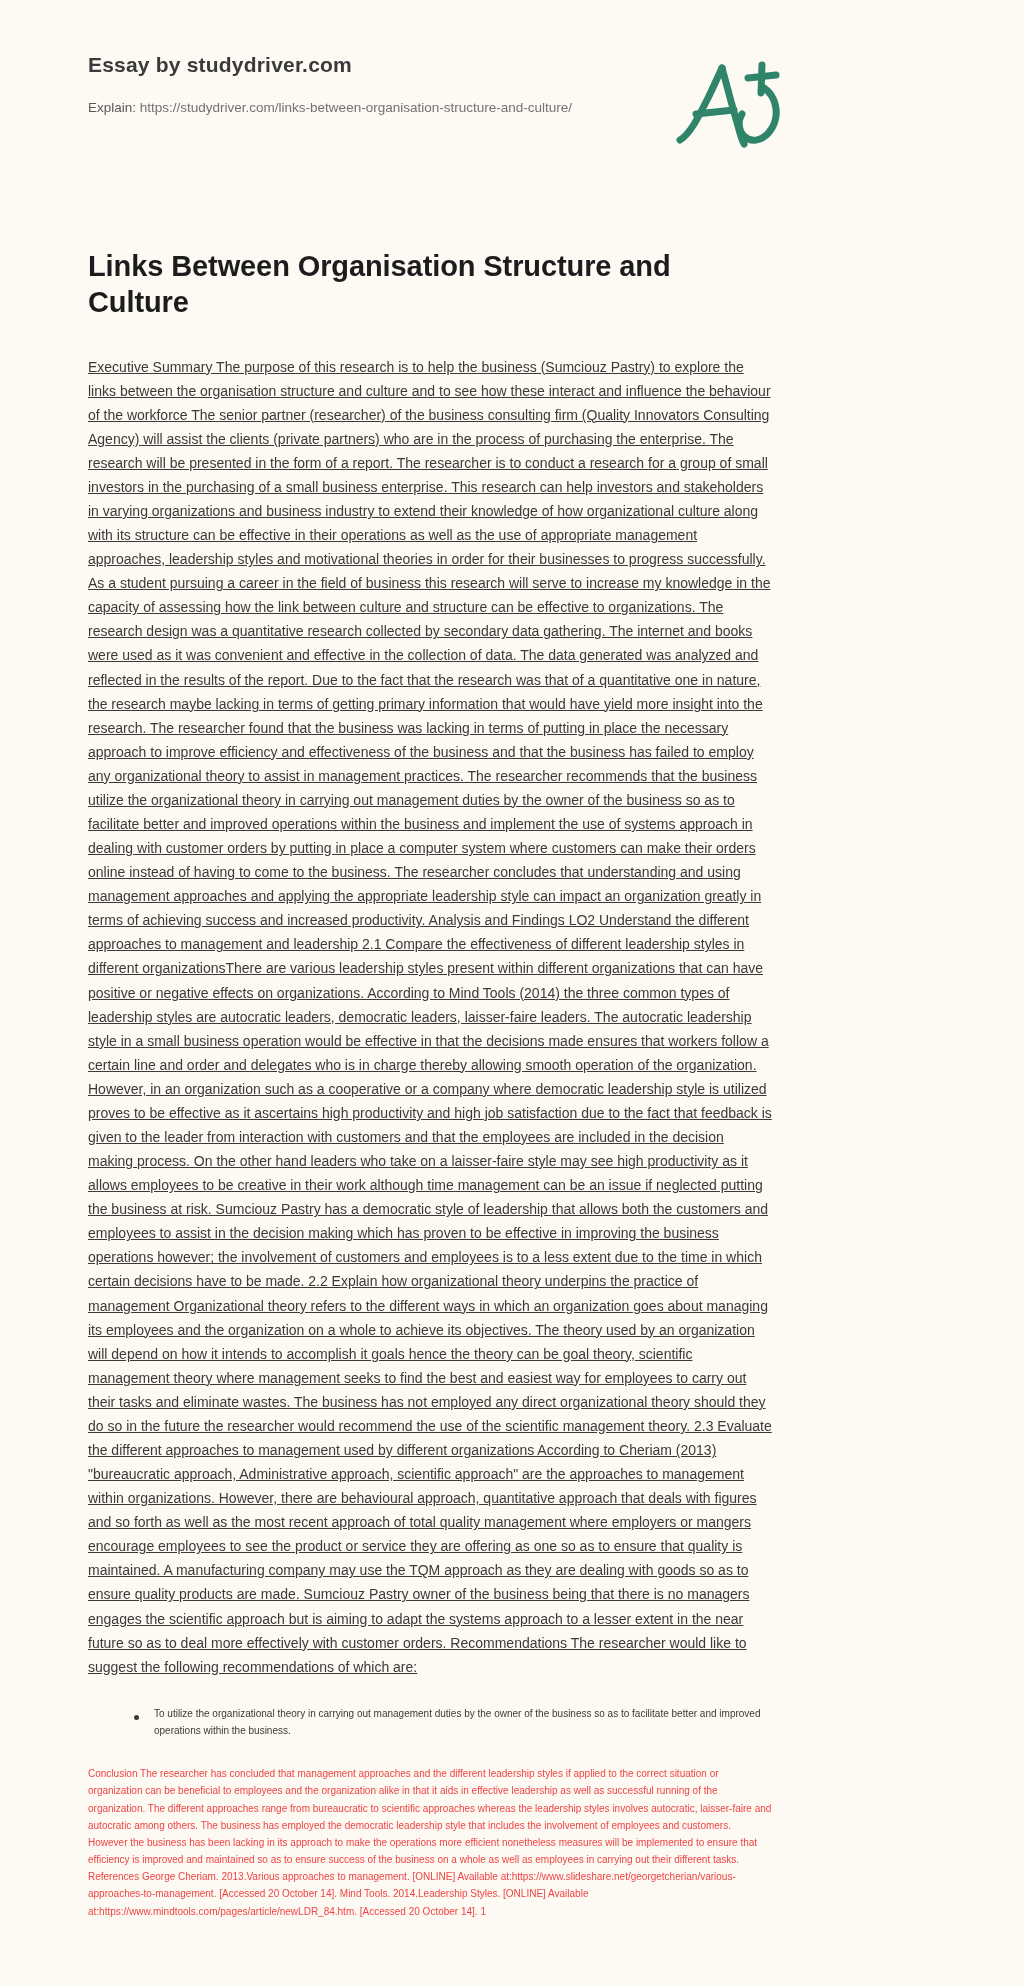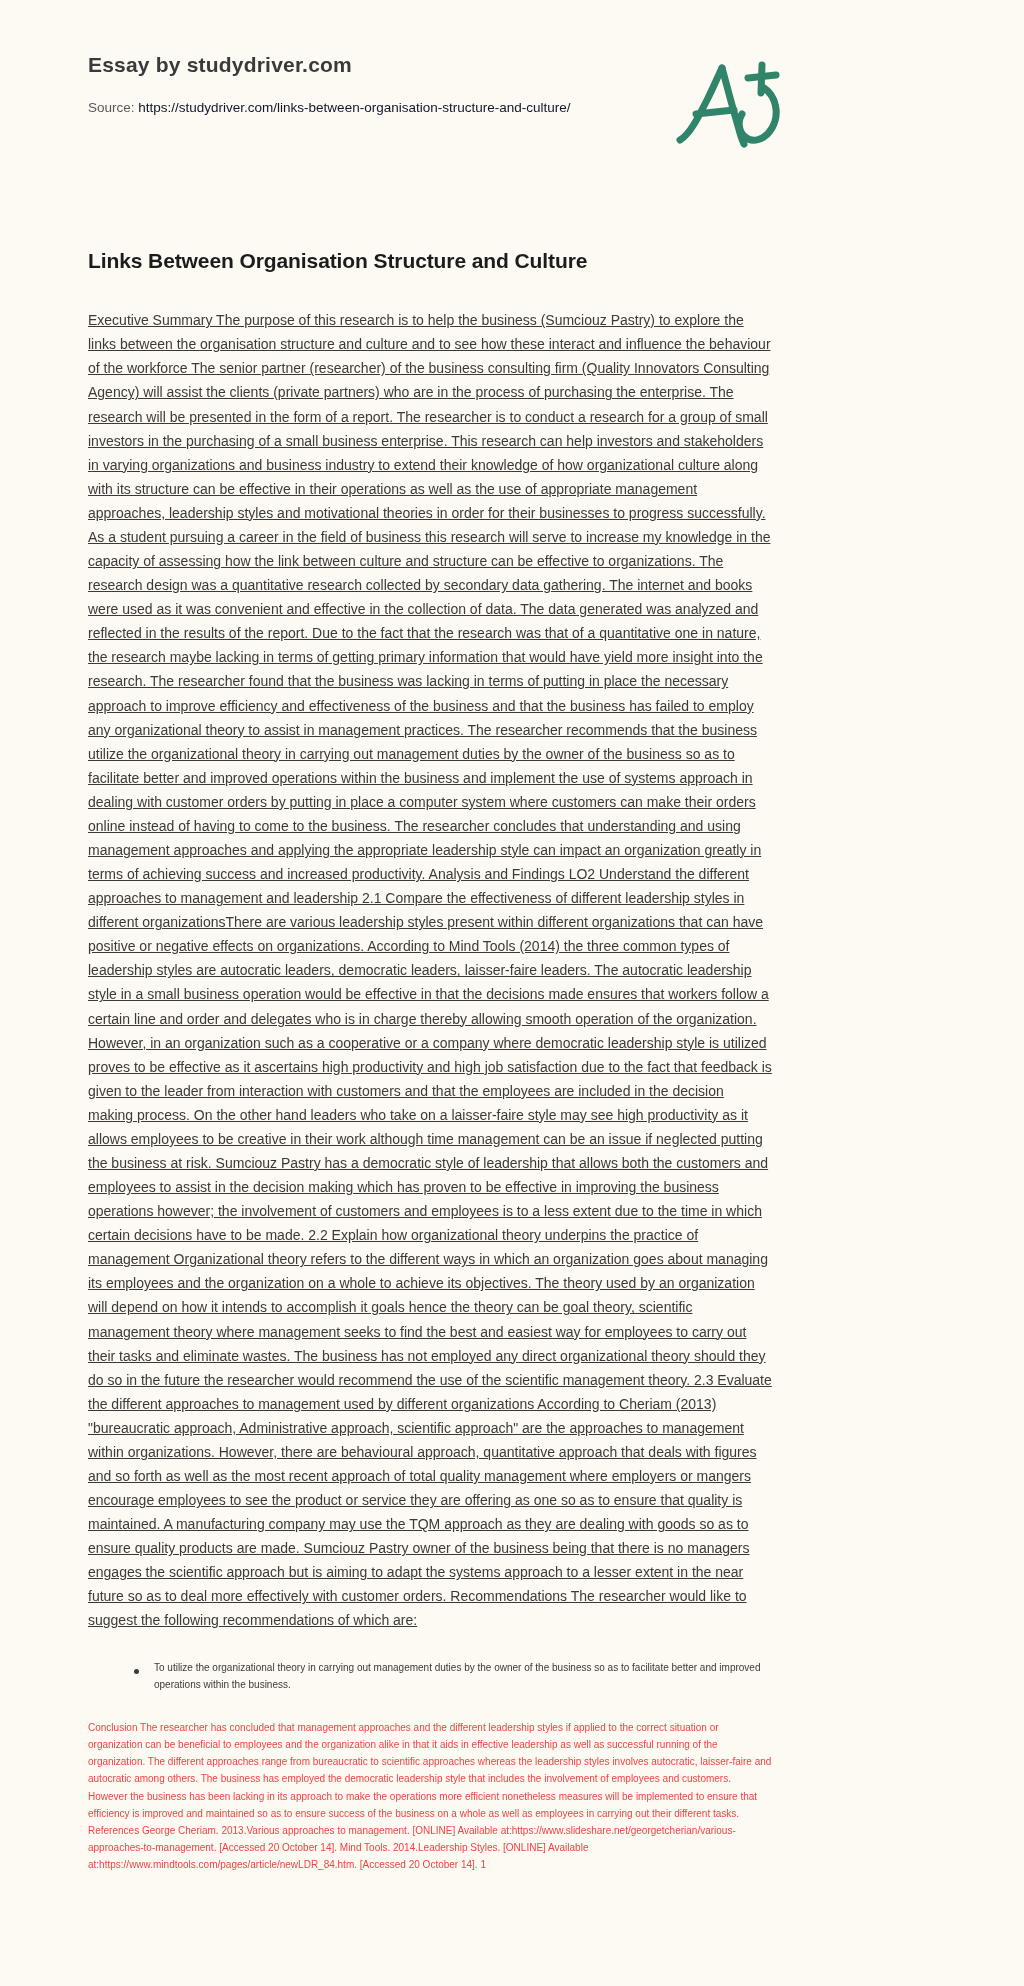--- a/index.html
+++ b/index.html
@@ -41,39 +41,39 @@
     font-size: 13.5px;
     color: #555151;
     line-height: 1.3;
     margin: 0;
     word-break: break-all;
   }
   .source-label {
     color: #5b5858;
   }
   .source-url {
-    color: #0f172a;
+    color: #737373;
     text-decoration: none;
     margin-top: 40px;
   }
   .logo {
     position: absolute;
     top: 48px;
     right: 72px;
     width: 120px;
     height: 110px;
   }
   .logo svg { display: block; width: 120px; height: 110px; }
 
   
   .content {
     padding: 0 92px 40px 88px;
   }
   h1.doc-title {
-    font-size: 21px;
+    font-size: 29px;
     font-weight: bold;
     color: #1c1c1c;
     line-height: 1.25;
     margin: 78px 0 0 0;
     letter-spacing: -0.1px;
   }
   p.body-text {
     font-size: 14px;
     line-height: 1.72;
     color: #3c3a38;
@@ -112,21 +112,21 @@
   }
 </style>
 </head>
 <body>
 
 <div class="page">
 
   <div class="header">
     <div class="brand-line">Essay by studydriver.com</div>
     <div class="source-line">
-      <span class="source-label">Source:</span>
+      <span class="source-label">Explain:</span>
       <span class="source-url">https://studydriver.com/links-between-organisation-structure-and-culture/</span>
     </div>
 
     <div class="logo">
       <svg viewBox="0 0 120 110" xmlns="http://www.w3.org/2000/svg" aria-hidden="true">
         <g fill="none" stroke="#2f8469" stroke-width="7" stroke-linecap="round" stroke-linejoin="round">
           <path d="M8 92 C18 86 26 70 36 50 C42 38 46 28 50 20"></path>
           <path d="M50 20 C54 34 60 58 66 78 C68 86 70 92 72 96"></path>
           <path d="M24 66 L62 62"></path>
           <path d="M76 30 L104 27"></path>

